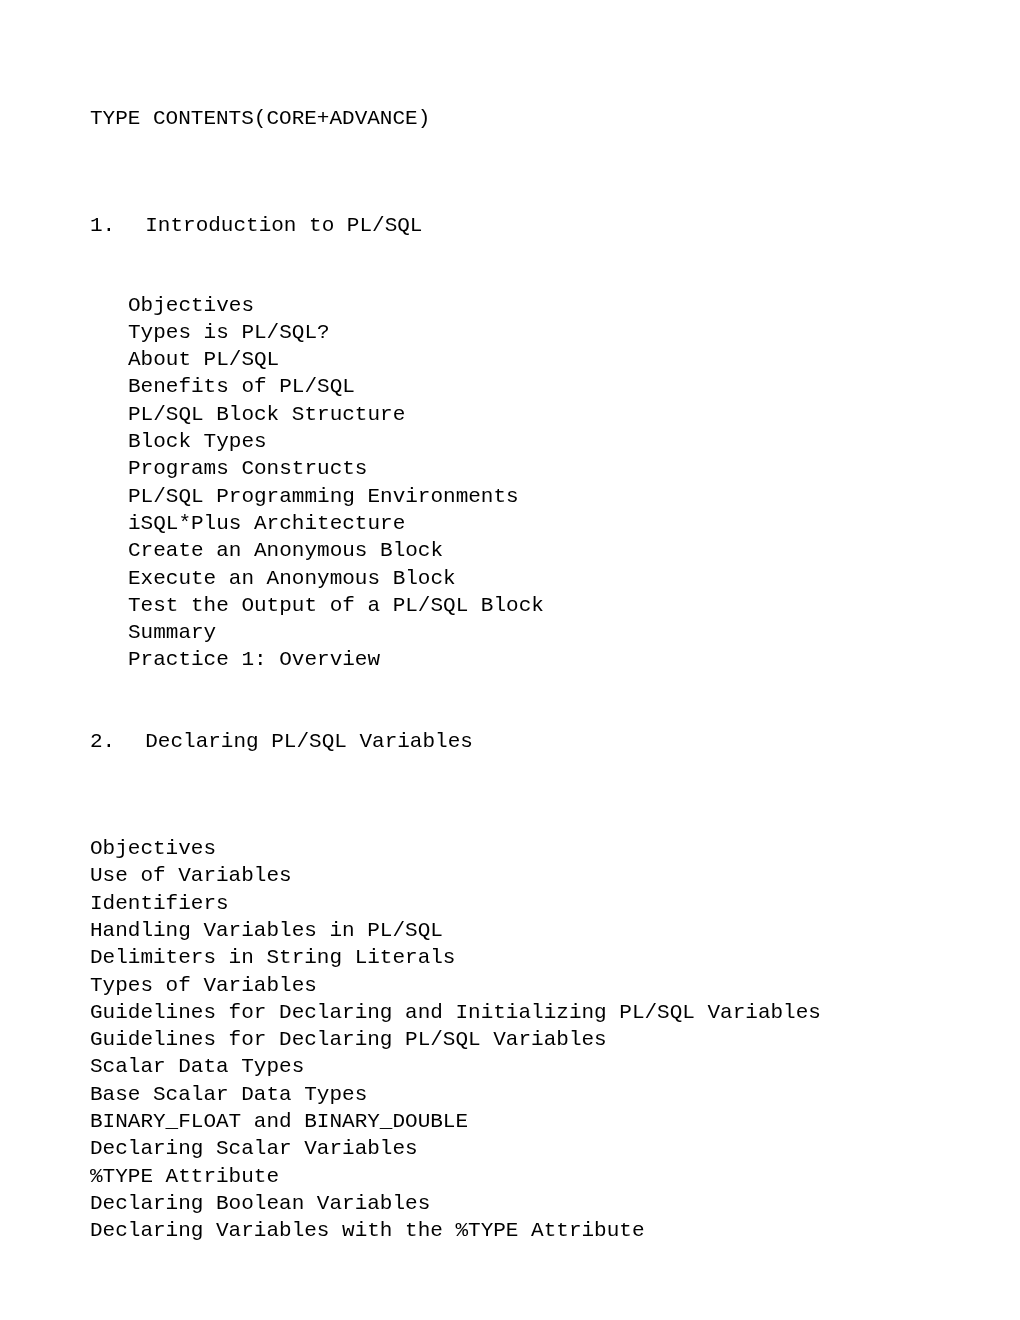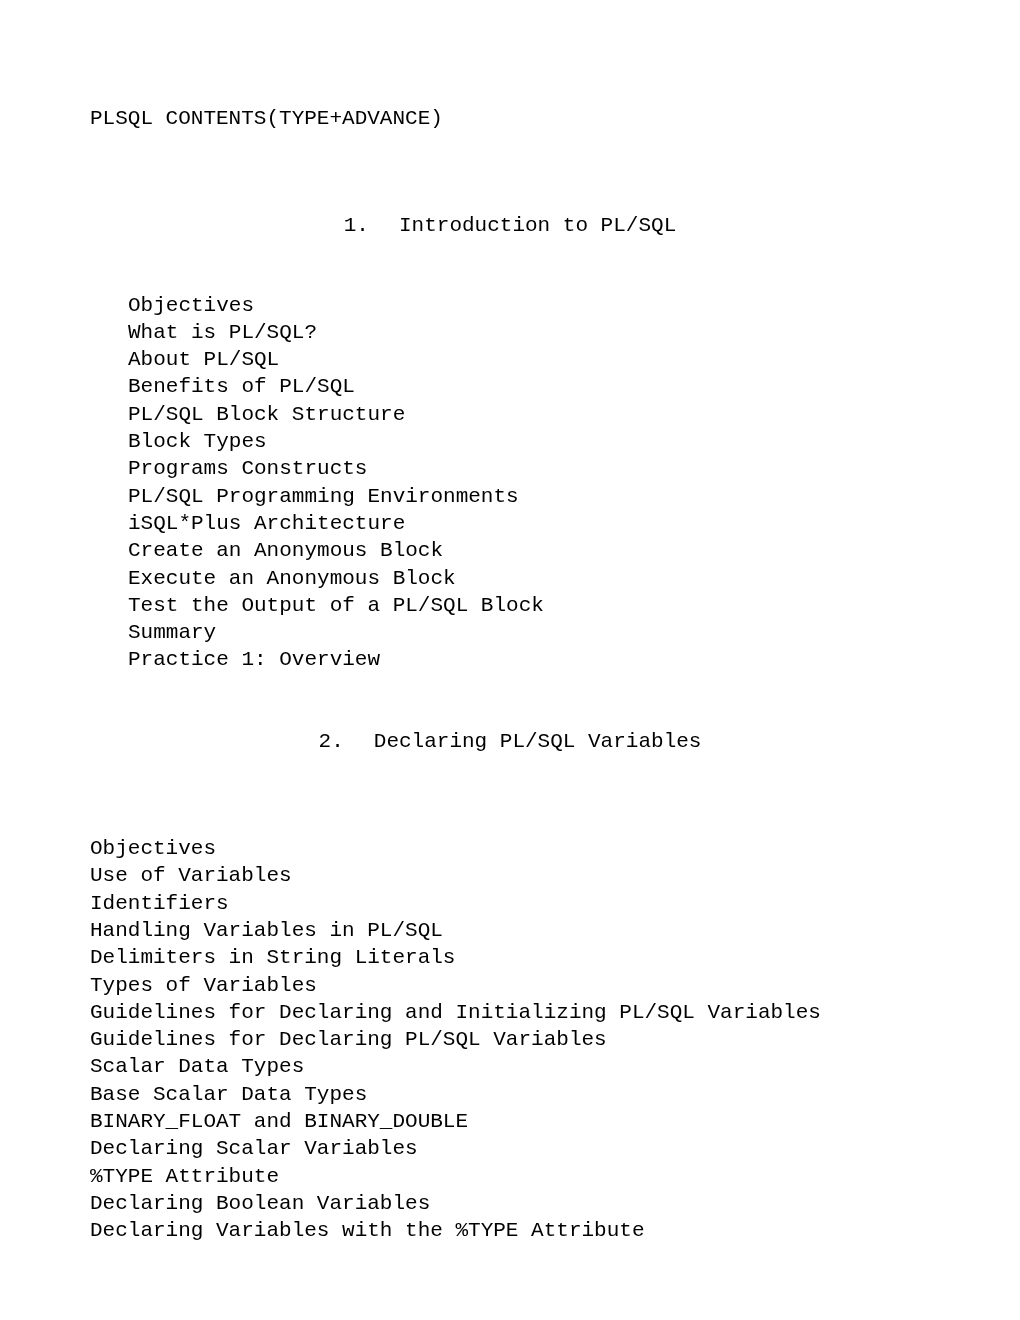--- a/index.html
+++ b/index.html
@@ -15,21 +15,20 @@
       color: #000000;
       width: 1020px;
       height: 1320px;
       padding: 105px 90px 0 90px;
     }
     .title {
       margin-bottom: 80px;
     }
     .section-header {
       margin-bottom: 52px;
-      text-align: center;
     }
     .section-header .num {
       display: inline-block;
     }
     .section-header .gap {
       display: inline-block;
       width: 30px;
     }
     .indented-list {
       padding-left: 38px;
@@ -41,29 +40,29 @@
     .flush-list {
       padding-left: 0;
     }
     .section2-gap {
       margin-bottom: 80px;
     }
   </style>
 </head>
 <body>
 
-<div class="title">PLSQL CONTENTS(TYPE+ADVANCE)</div>
+<div class="title">TYPE CONTENTS(CORE+ADVANCE)</div>
 
 <div class="section-header">
   <span class="num">1.</span><span class="gap"></span><span>Introduction to PL/SQL</span>
 </div>
 
 <div class="indented-list">
   <span class="item">Objectives</span>
-  <span class="item">What is PL/SQL?</span>
+  <span class="item">Types is PL/SQL?</span>
   <span class="item">About PL/SQL</span>
   <span class="item">Benefits of PL/SQL</span>
   <span class="item">PL/SQL Block Structure</span>
   <span class="item">Block Types</span>
   <span class="item">Programs Constructs</span>
   <span class="item">PL/SQL Programming Environments</span>
   <span class="item">iSQL*Plus Architecture</span>
   <span class="item">Create an Anonymous Block</span>
   <span class="item">Execute an Anonymous Block</span>
   <span class="item">Test the Output of a PL/SQL Block</span>

